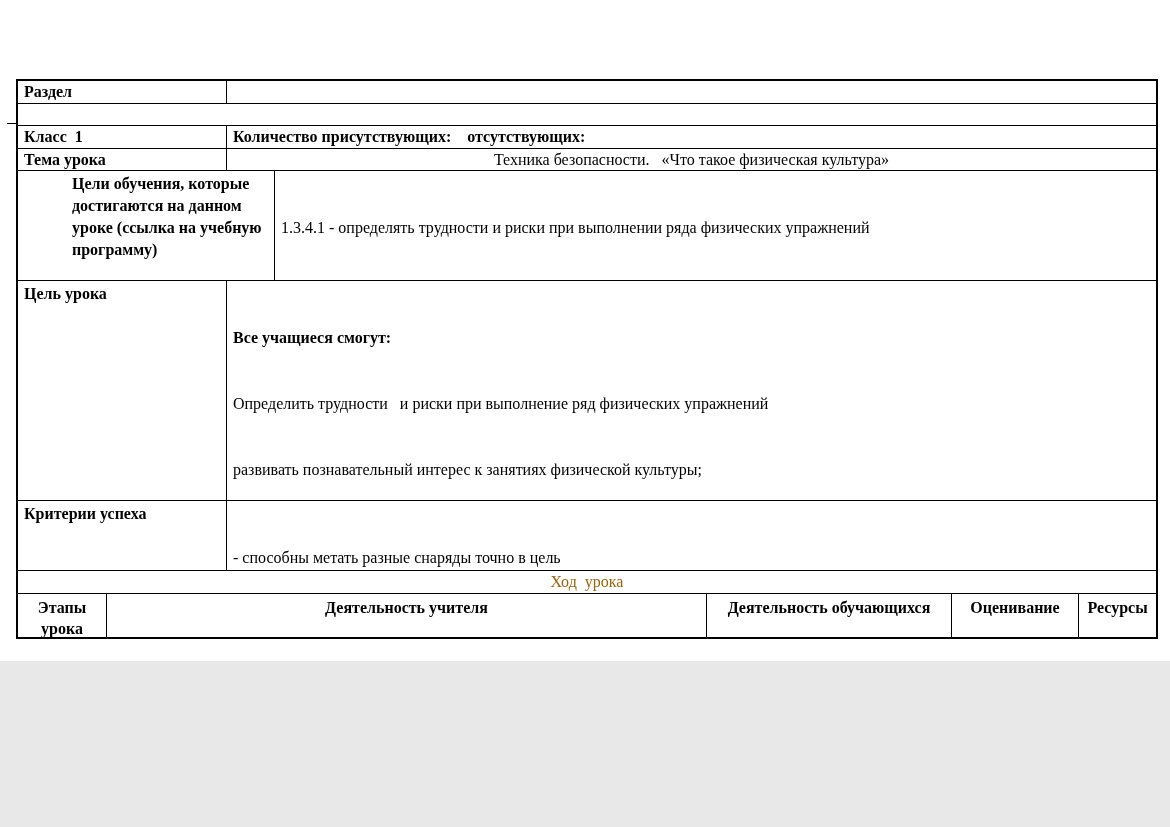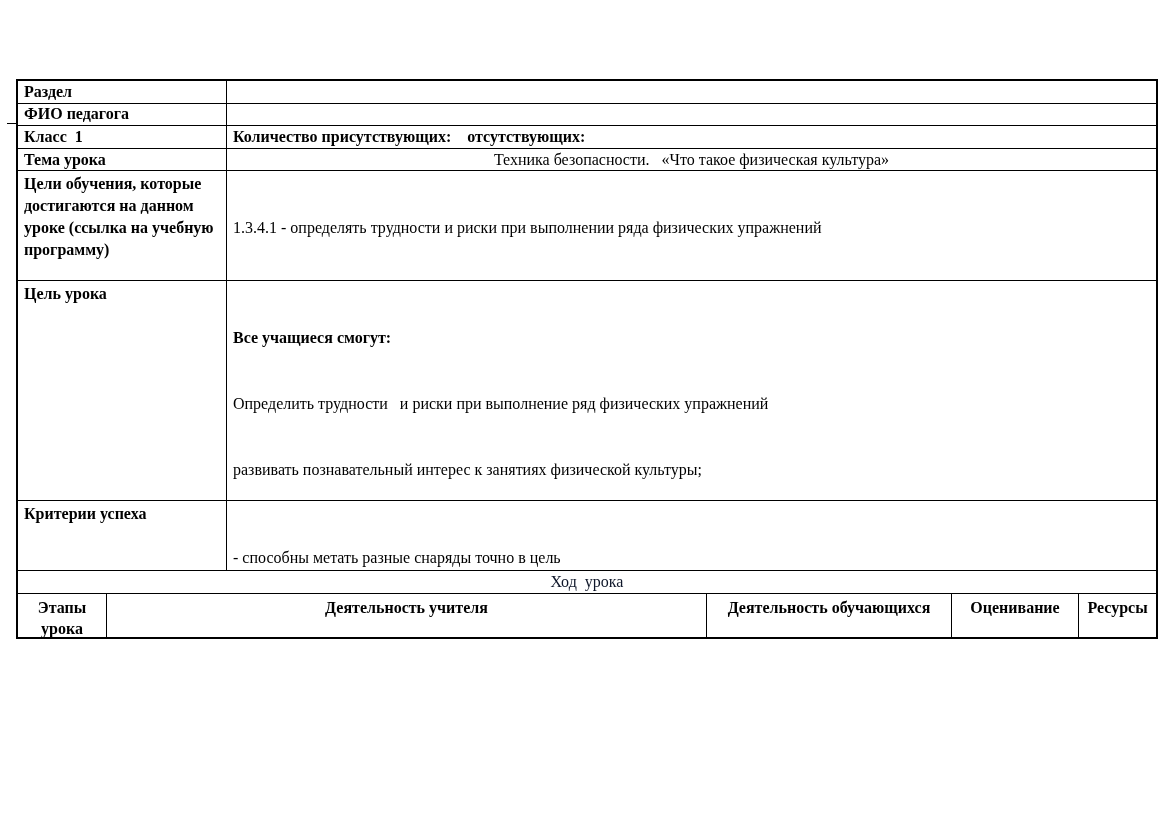--- a/index.html
+++ b/index.html
@@ -1,20 +1,20 @@
 <!DOCTYPE html>
 <html><head>
 <meta charset="utf-8">
 <style>
   * { margin: 0; padding: 0; box-sizing: border-box; }
   html, body { background: #e8e8e8; }
   .page {
     position: relative;
     width: 1170px;
-    height: 827px;
+    height: 661px;
     background: #ffffff;
     font-family: "Liberation Serif", serif;
     font-size: 16px;
     color: #000000;
     overflow: hidden;
   }
   .doc-table {
     position: absolute;
     left: 16px;
     top: 79px;
@@ -27,27 +27,27 @@
   .cell { border-right: 1px solid #000000; white-space: pre-wrap; overflow: hidden; }
   .cell:last-child { border-right: none; }
   .label-col { width: 209px; flex: 0 0 209px; font-weight: bold; padding: 0 6px; }
   .value-col { flex: 1 1 auto; padding: 0 6px; }
   .info-row { height: 22.6px; align-items: stretch; }
   .info-row .cell { display: flex; align-items: center; }
   .bold { font-weight: bold; }
   .center-text { justify-content: center; text-align: left; }
   .multiline { display: block; padding-top: 2px; line-height: 22px; }
   .multiline .line { min-height: 22px; }
-  .objectives-row { height: 110px; }
+  .objectives-row { height: 110px; padding-left: 48px; }
   .goal-row { height: 220px; }
   .criteria-row { height: 70px; }
   .hod-row { height: 23px; }
   .hod-row .cell {
     flex: 1 1 auto; display: flex; align-items: center; justify-content: center;
-    color: #0f172a;
+    color: #a16207;
   }
   .flow-header-row { height: 43px; }
   .flow-header-row .cell {
     font-weight: bold; text-align: center; padding-top: 3px; line-height: 21px;
   }
   .flow-data-row { height: 51px; }
   .flow-data-row .cell { padding: 3px 6px; line-height: 22px; }
   .col-stage { width: 89px; flex: 0 0 89px; }
   .col-teacher { width: 600px; flex: 0 0 600px; }
   .col-students { width: 245px; flex: 0 0 245px; }
@@ -68,21 +68,20 @@
 <div class="page">
   <div class="border-tick"></div>
 
   <div class="doc-table">
 
     <div class="row info-row">
       <div class="cell label-col">Раздел</div>
       <div class="cell value-col"></div>
     </div>
     <div class="row info-row">
-      <div class="cell label-col">ФИО педагога</div>
       <div class="cell value-col"></div>
     </div>
     <div class="row info-row">
       <div class="cell label-col">Класс  1</div>
       <div class="cell value-col bold">Количество присутствующих:    отсутствующих:</div>
     </div>
     <div class="row info-row">
       <div class="cell label-col">Тема урока</div>
       <div class="cell value-col center-text">Техника безопасности.   «Что такое физическая культура»</div>
     </div>

